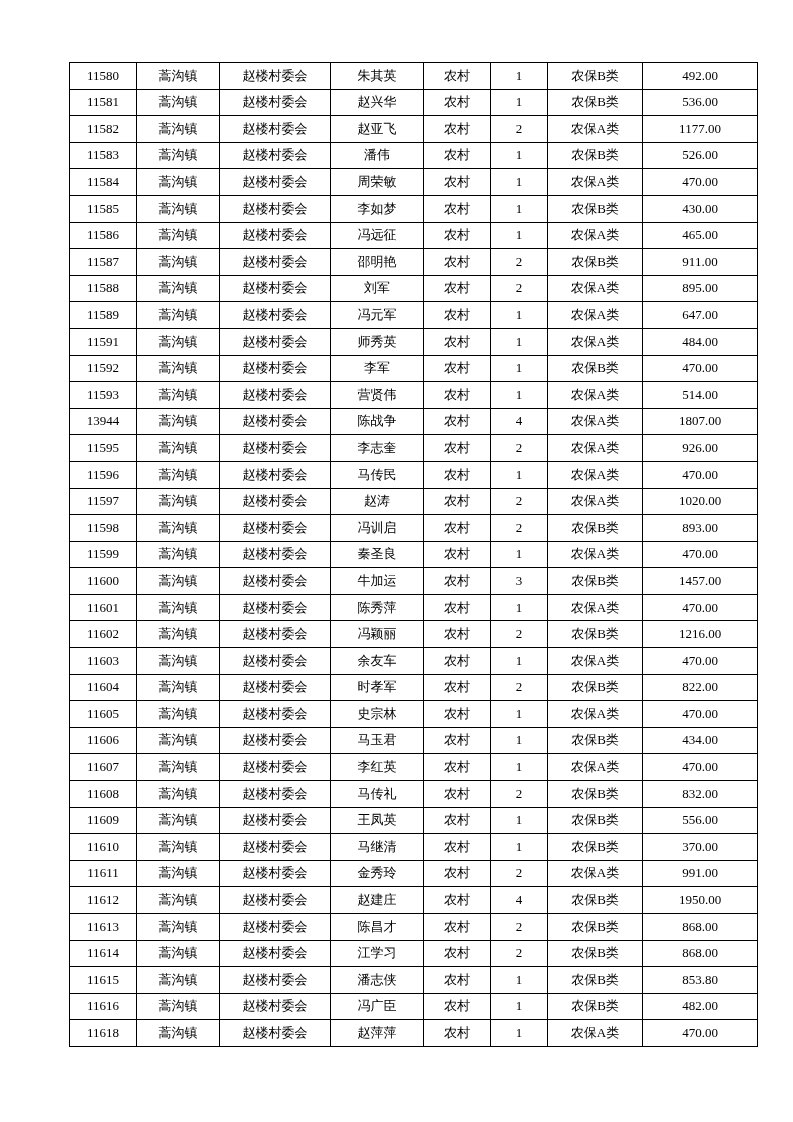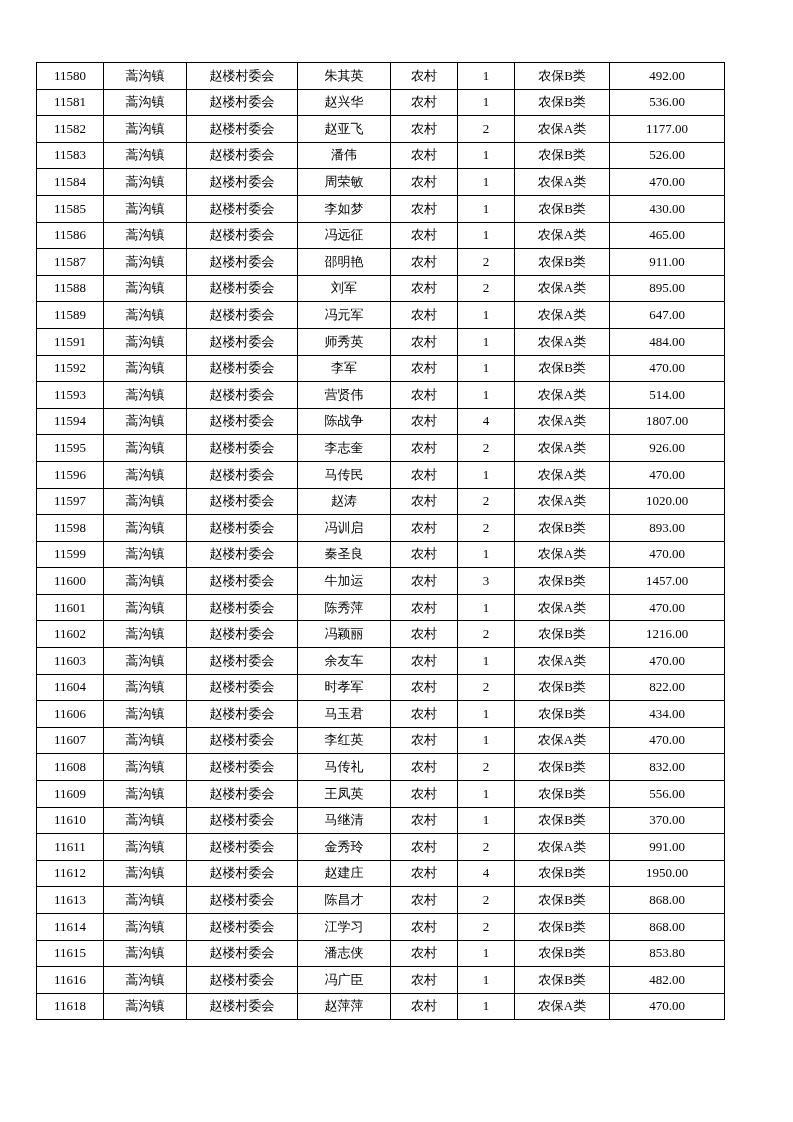--- a/index.html
+++ b/index.html
@@ -11,21 +11,21 @@
     width: 793px;
     height: 1122px;
     font-family: "Liberation Serif", "DejaVu Serif", serif;
     color: #000000;
   }
   .page {
     position: relative;
     width: 793px;
     height: 1122px;
     box-sizing: border-box;
-    padding: 62px 52px 0 36px;
+    padding: 62px 52px 0 69px;
   }
   table.data-table {
     border-collapse: collapse;
     width: 680px;
     table-layout: fixed;
   }
   table.data-table td {
     border: 1px solid #000000;
     height: 25.6px;
     padding: 0;
@@ -179,21 +179,21 @@
           <td class="c-id">11593</td>
           <td class="c-town">蒿沟镇</td>
           <td class="c-village">赵楼村委会</td>
           <td class="c-name">营贤伟</td>
           <td class="c-type">农村</td>
           <td class="c-count">1</td>
           <td class="c-cat">农保A类</td>
           <td class="c-amount">514.00</td>
         </tr>
         <tr>
-          <td class="c-id">11594</td>
+          <td class="c-id">13944</td>
           <td class="c-town">蒿沟镇</td>
           <td class="c-village">赵楼村委会</td>
           <td class="c-name">陈战争</td>
           <td class="c-type">农村</td>
           <td class="c-count">4</td>
           <td class="c-cat">农保A类</td>
           <td class="c-amount">1807.00</td>
         </tr>
         <tr>
           <td class="c-id">11595</td>
@@ -287,20 +287,30 @@
         </tr>
         <tr>
           <td class="c-id">11604</td>
           <td class="c-town">蒿沟镇</td>
           <td class="c-village">赵楼村委会</td>
           <td class="c-name">时孝军</td>
           <td class="c-type">农村</td>
           <td class="c-count">2</td>
           <td class="c-cat">农保B类</td>
           <td class="c-amount">822.00</td>
+        </tr>
+        <tr>
+          <td class="c-id">11605</td>
+          <td class="c-town">蒿沟镇</td>
+          <td class="c-village">赵楼村委会</td>
+          <td class="c-name">史宗林</td>
+          <td class="c-type">农村</td>
+          <td class="c-count">1</td>
+          <td class="c-cat">农保A类</td>
+          <td class="c-amount">470.00</td>
         </tr>
         <tr>
           <td class="c-id">11606</td>
           <td class="c-town">蒿沟镇</td>
           <td class="c-village">赵楼村委会</td>
           <td class="c-name">马玉君</td>
           <td class="c-type">农村</td>
           <td class="c-count">1</td>
           <td class="c-cat">农保B类</td>
           <td class="c-amount">434.00</td>

